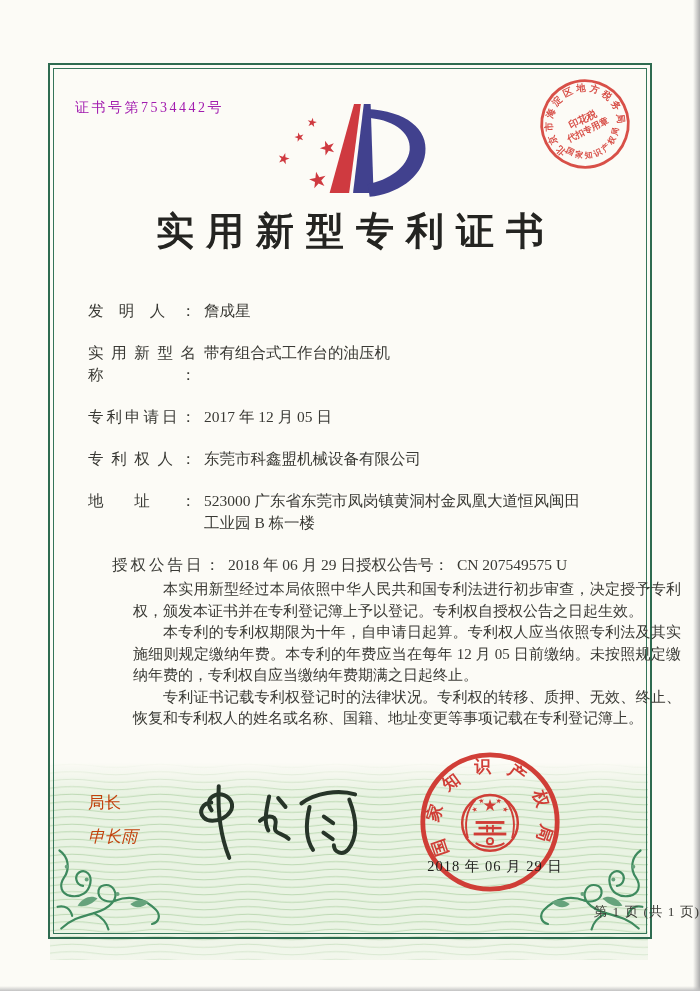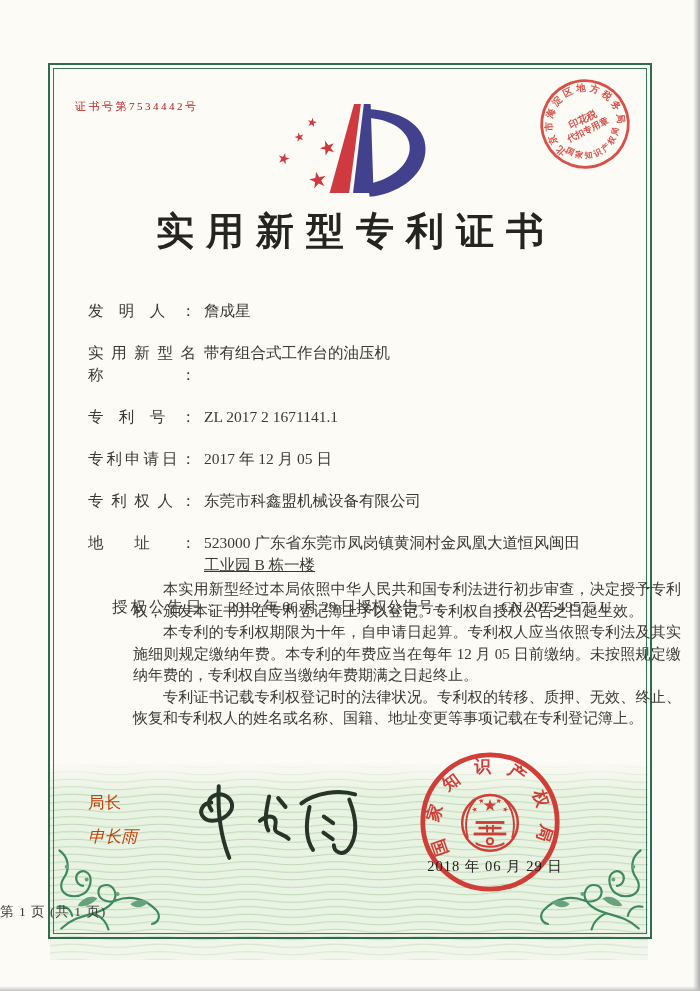--- a/index.html
+++ b/index.html
@@ -8,52 +8,52 @@
   .abs{position:absolute;}
   
   #edge-right{right:0;top:0;width:7px;height:100%;background:linear-gradient(to left,#ababab,rgba(200,200,200,0));}
   #edge-bottom{left:0;bottom:0;width:100%;height:5px;background:linear-gradient(to top,#c2c2c2,rgba(220,220,220,0));}
   
   #frame-outer{left:48px;top:63px;width:600px;height:872px;border:2.5px solid #2e6b50;z-index:2;pointer-events:none;}
   #frame-inner{position:absolute;inset:3px;border:1px solid #35755a;}
   
   #wave-band{left:50px;top:762px;width:598px;height:198px;z-index:1;}
   
-  #cert-no{left:75px;top:99px;font-size:11px;letter-spacing:2.5px;color:#b91c1c;z-index:3;}
+  #cert-no{left:75px;top:99px;font-size:14px;letter-spacing:2.5px;color:#a21caf;z-index:3;}
   #logo{left:272px;top:92px;width:166px;height:112px;z-index:3;}
   #tax-seal{left:538px;top:77px;width:94px;height:94px;z-index:4;transform:rotate(-26deg);opacity:.92;}
   #title{left:0;top:206px;width:100%;text-align:center;font-size:38px;font-weight:700;
          letter-spacing:12px;text-indent:12px;color:#242421;z-index:3;}
   
   #fields{left:88px;top:300px;width:552px;z-index:3;font-size:15.5px;line-height:22px;color:#393934;}
   .frow{margin-bottom:20px;display:flex;align-items:flex-start;}
   .flabel{display:inline-block;width:108px;text-align:justify;text-align-last:justify;flex:0 0 108px;}
   .fvalue{margin-left:8px;}
-  .addr-l2{display:block;text-decoration:underline;}
+  .addr-l2{display:block;}
   .grant-row{display:flex;padding-left:24px;}
-  .grant-right{display:flex;gap:44px;}
+  .grant-right{display:flex;}
   
   #paras{left:85px;top:579px;width:548px;z-index:3;font-size:15px;line-height:21.5px;
          text-align:justify;color:#3a3a35;margin-left:48px;}
   #paras p{margin:0;text-indent:2em;}
   
   #officer{left:88px;top:792px;z-index:3;font-size:16.5px;color:#c2410c;
            font-family:"Liberation Sans","DejaVu Sans",sans-serif;}
   #officer .name{margin-top:12px;font-style:italic;}
   #signature{left:182px;top:778px;width:200px;height:86px;z-index:4;}
   
   #main-seal{left:418px;top:750px;width:144px;height:144px;z-index:4;opacity:.95;}
   #seal-date{left:420px;top:857px;width:150px;text-align:center;font-size:14.5px;
              letter-spacing:1px;color:#1f1f1d;z-index:5;}
   
   .ornament{width:118px;height:118px;z-index:2;}
   #orn-left{left:54px;top:816px;}
   #orn-right{right:54px;top:816px;transform:scaleX(-1);}
   
-  #footer{left:0;top:903px;width:100%;text-align:left;font-size:13.5px;letter-spacing:1px;
+  #footer{left:0;top:903px;width:100%;text-align:right;font-size:13.5px;letter-spacing:1px;
           color:#3c3c37;z-index:3;}
 </style>
 </head>
 <body>
 
 <div id="page">
 
   <svg width="0" height="0" style="position:absolute">
     <defs>
       <path id="star" d="M0,-1 L0.2246,-0.309 L0.951,-0.309 L0.363,0.118 L0.588,0.809 L0,0.382 L-0.588,0.809 L-0.363,0.118 L-0.951,-0.309 L-0.2246,-0.309 Z"></path>
@@ -154,24 +154,20 @@
   <div id="title" class="abs">实用新型专利证书</div>
 
   <div id="fields" class="abs">
     <div class="frow">
       <span class="flabel">发明人：</span>
       <span class="fvalue">詹成星</span>
     </div>
     <div class="frow">
       <span class="flabel">实用新型名称：</span>
       <span class="fvalue">带有组合式工作台的油压机</span>
-    </div>
-    <div class="frow">
-      <span class="flabel">专利号：</span>
-      <span class="fvalue">ZL 2017 2 1671141.1</span>
     </div>
     <div class="frow">
       <span class="flabel">专利申请日：</span>
       <span class="fvalue">2017 年 12 月 05 日</span>
     </div>
     <div class="frow">
       <span class="flabel">专利权人：</span>
       <span class="fvalue">东莞市科鑫盟机械设备有限公司</span>
     </div>
     <div class="frow">

